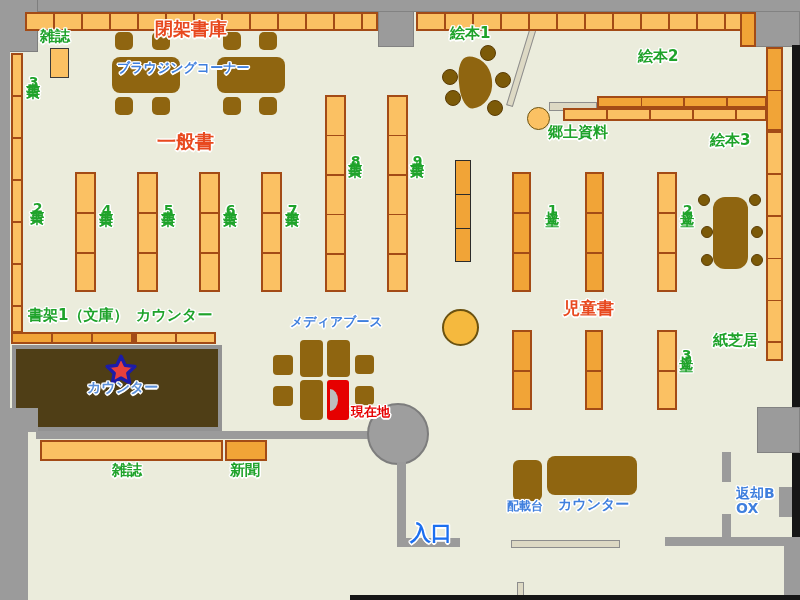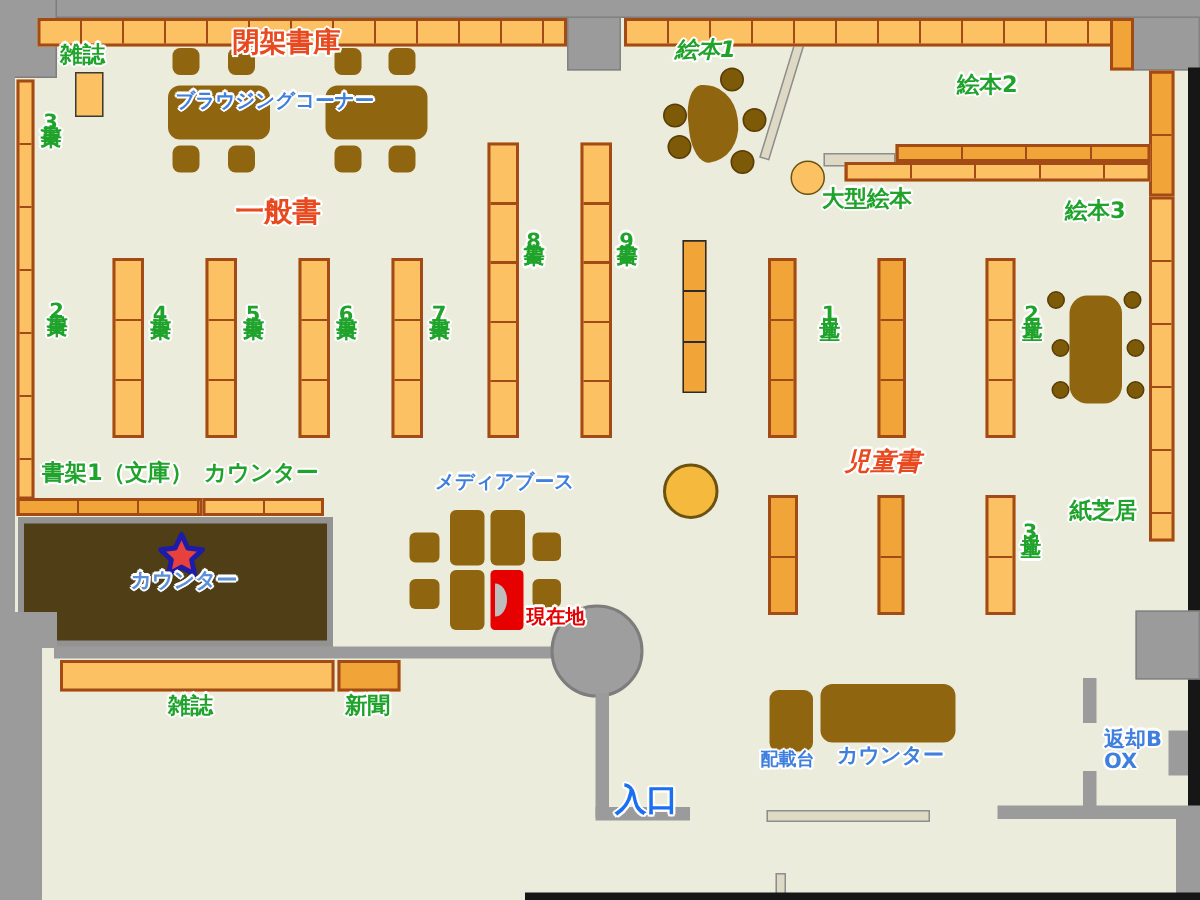--- a/index.html
+++ b/index.html
@@ -159,29 +159,29 @@
 
   <div class="lbl green vert" style="left:26px;top:72px;">書架3</div>
   <div class="lbl green vert" style="left:30px;top:198px;">書架2</div>
   <div class="lbl green vert" style="left:99px;top:200px;">書架4</div>
   <div class="lbl green vert" style="left:161px;top:200px;">書架5</div>
   <div class="lbl green vert" style="left:223px;top:200px;">書架6</div>
   <div class="lbl green vert" style="left:285px;top:200px;">書架7</div>
   <div class="lbl green vert" style="left:348px;top:151px;">書架8</div>
   <div class="lbl green vert" style="left:410px;top:151px;">書架9</div>
 
-  <div class="lbl green" style="left:450px;top:26px;font-style:italic;">絵本1</div>
+  <div class="lbl green" style="left:450px;top:26px;">絵本1</div>
   <div class="lbl green" style="left:638px;top:49px;">絵本2</div>
   <div class="lbl green" style="left:710px;top:133px;">絵本3</div>
-  <div class="lbl green" style="left:548px;top:125px;">大型絵本</div>
+  <div class="lbl green" style="left:548px;top:125px;">郷土資料</div>
 
   <div class="lbl green vert" style="left:545px;top:200px;">児童1</div>
   <div class="lbl green vert" style="left:680px;top:200px;">児童2</div>
   <div class="lbl green vert" style="left:679px;top:345px;">児童3</div>
-  <div class="lbl red" style="left:563px;top:300px;font-size:17px;font-style:italic;">児童書</div>
+  <div class="lbl red" style="left:563px;top:300px;font-size:17px;">児童書</div>
   <div class="lbl green" style="left:713px;top:333px;">紙芝居</div>
 
   <div class="lbl green" style="left:28px;top:308px;">書架1（文庫）</div>
   <div class="lbl green" style="left:136px;top:308px;">カウンター</div>
   <div class="lbl blue" style="left:87px;top:380px;font-size:14px;color:#5b8fd9;">カウンター</div>
 
   <div class="lbl blue" style="left:290px;top:315px;">メディアブース</div>
   <div class="lbl" style="left:351px;top:405px;color:#e60000;font-size:13px;">現在地</div>
 
   <div class="lbl green" style="left:112px;top:463px;">雑誌</div>

